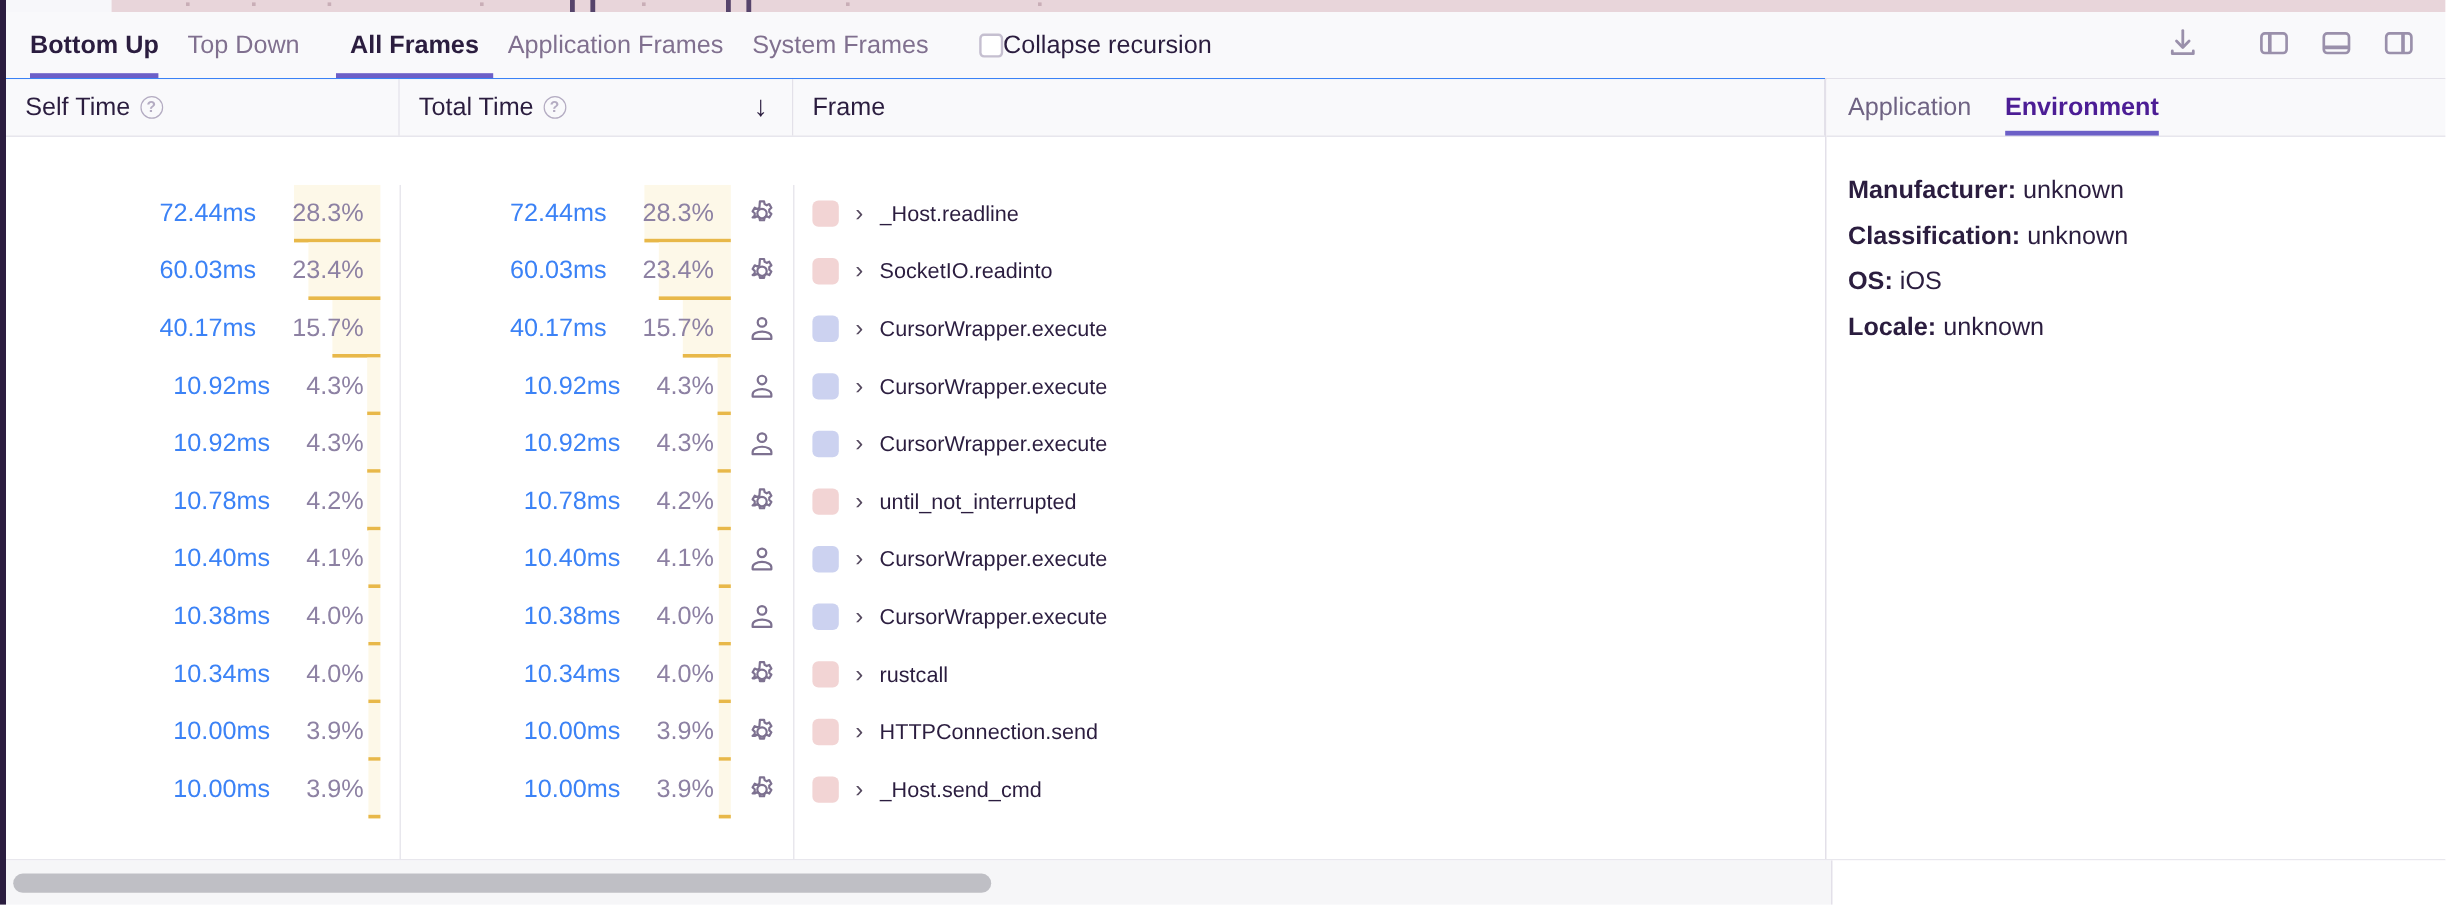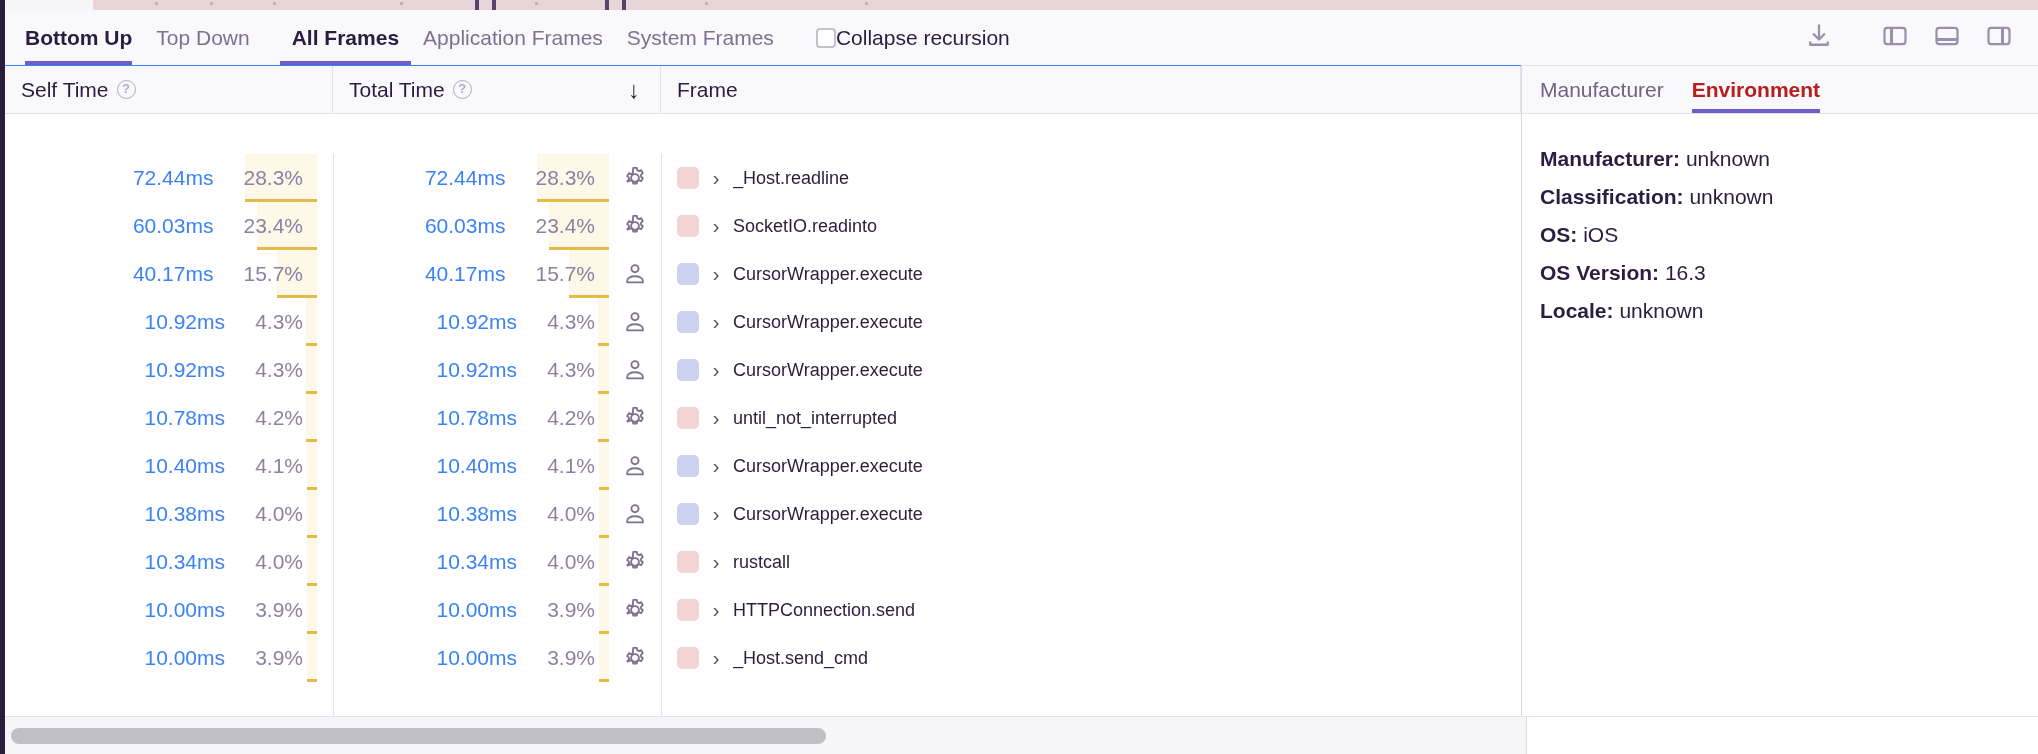--- a/index.html
+++ b/index.html
@@ -268,21 +268,21 @@
     position: relative;
     height: 100%;
     display: flex; align-items: center;
     padding: 0 12px 0 0;
     margin-right: 16px;
     font-size: 21px;
     color: #6f6383;
     cursor: pointer;
     white-space: nowrap;
   }
-  .rtab.active { color: #b91c1c; font-weight: 700; }
+  .rtab.active { color: #4c1d95; font-weight: 700; }
   .rtab.active::after {
     content: "";
     position: absolute; left: 0; right: 12px; bottom: 0;
     height: 4px; background: #6c5fc7;
   }
   .env-list { padding: 26px 0 0 18px; }
   .env-row {
     font-size: 21px;
     color: #2b1d3f;
     line-height: 38px;
@@ -766,44 +766,40 @@
       <span class="frame-name">_Host.send_cmd</span>
     </div>
   </div>
           </div>
       </div>
     </div>
 
     <div class="right-pane">
       <div class="right-tabs">
         <div class="rtab">
-          <span>Manufacturer</span>
+          <span>Application</span>
         </div>
         <div class="rtab active">
           <span>Environment</span>
         </div>
       </div>
       <div class="env-list" id="env-list">
   <div class="env-row">
     <span class="env-key">Manufacturer:</span>
     <span class="env-val">unknown</span>
   </div>
   <div class="env-row">
     <span class="env-key">Classification:</span>
     <span class="env-val">unknown</span>
   </div>
   <div class="env-row">
     <span class="env-key">OS:</span>
     <span class="env-val">iOS</span>
   </div>
   <div class="env-row">
-    <span class="env-key">OS Version:</span>
-    <span class="env-val">16.3</span>
-  </div>
-  <div class="env-row">
     <span class="env-key">Locale:</span>
     <span class="env-val">unknown</span>
   </div>
         </div>
     </div>
   </div>
 
   <div class="scroll-area">
     <div class="scroll-track">
       <div class="scroll-thumb" id="scroll-thumb" style="width: 54%;"></div>

